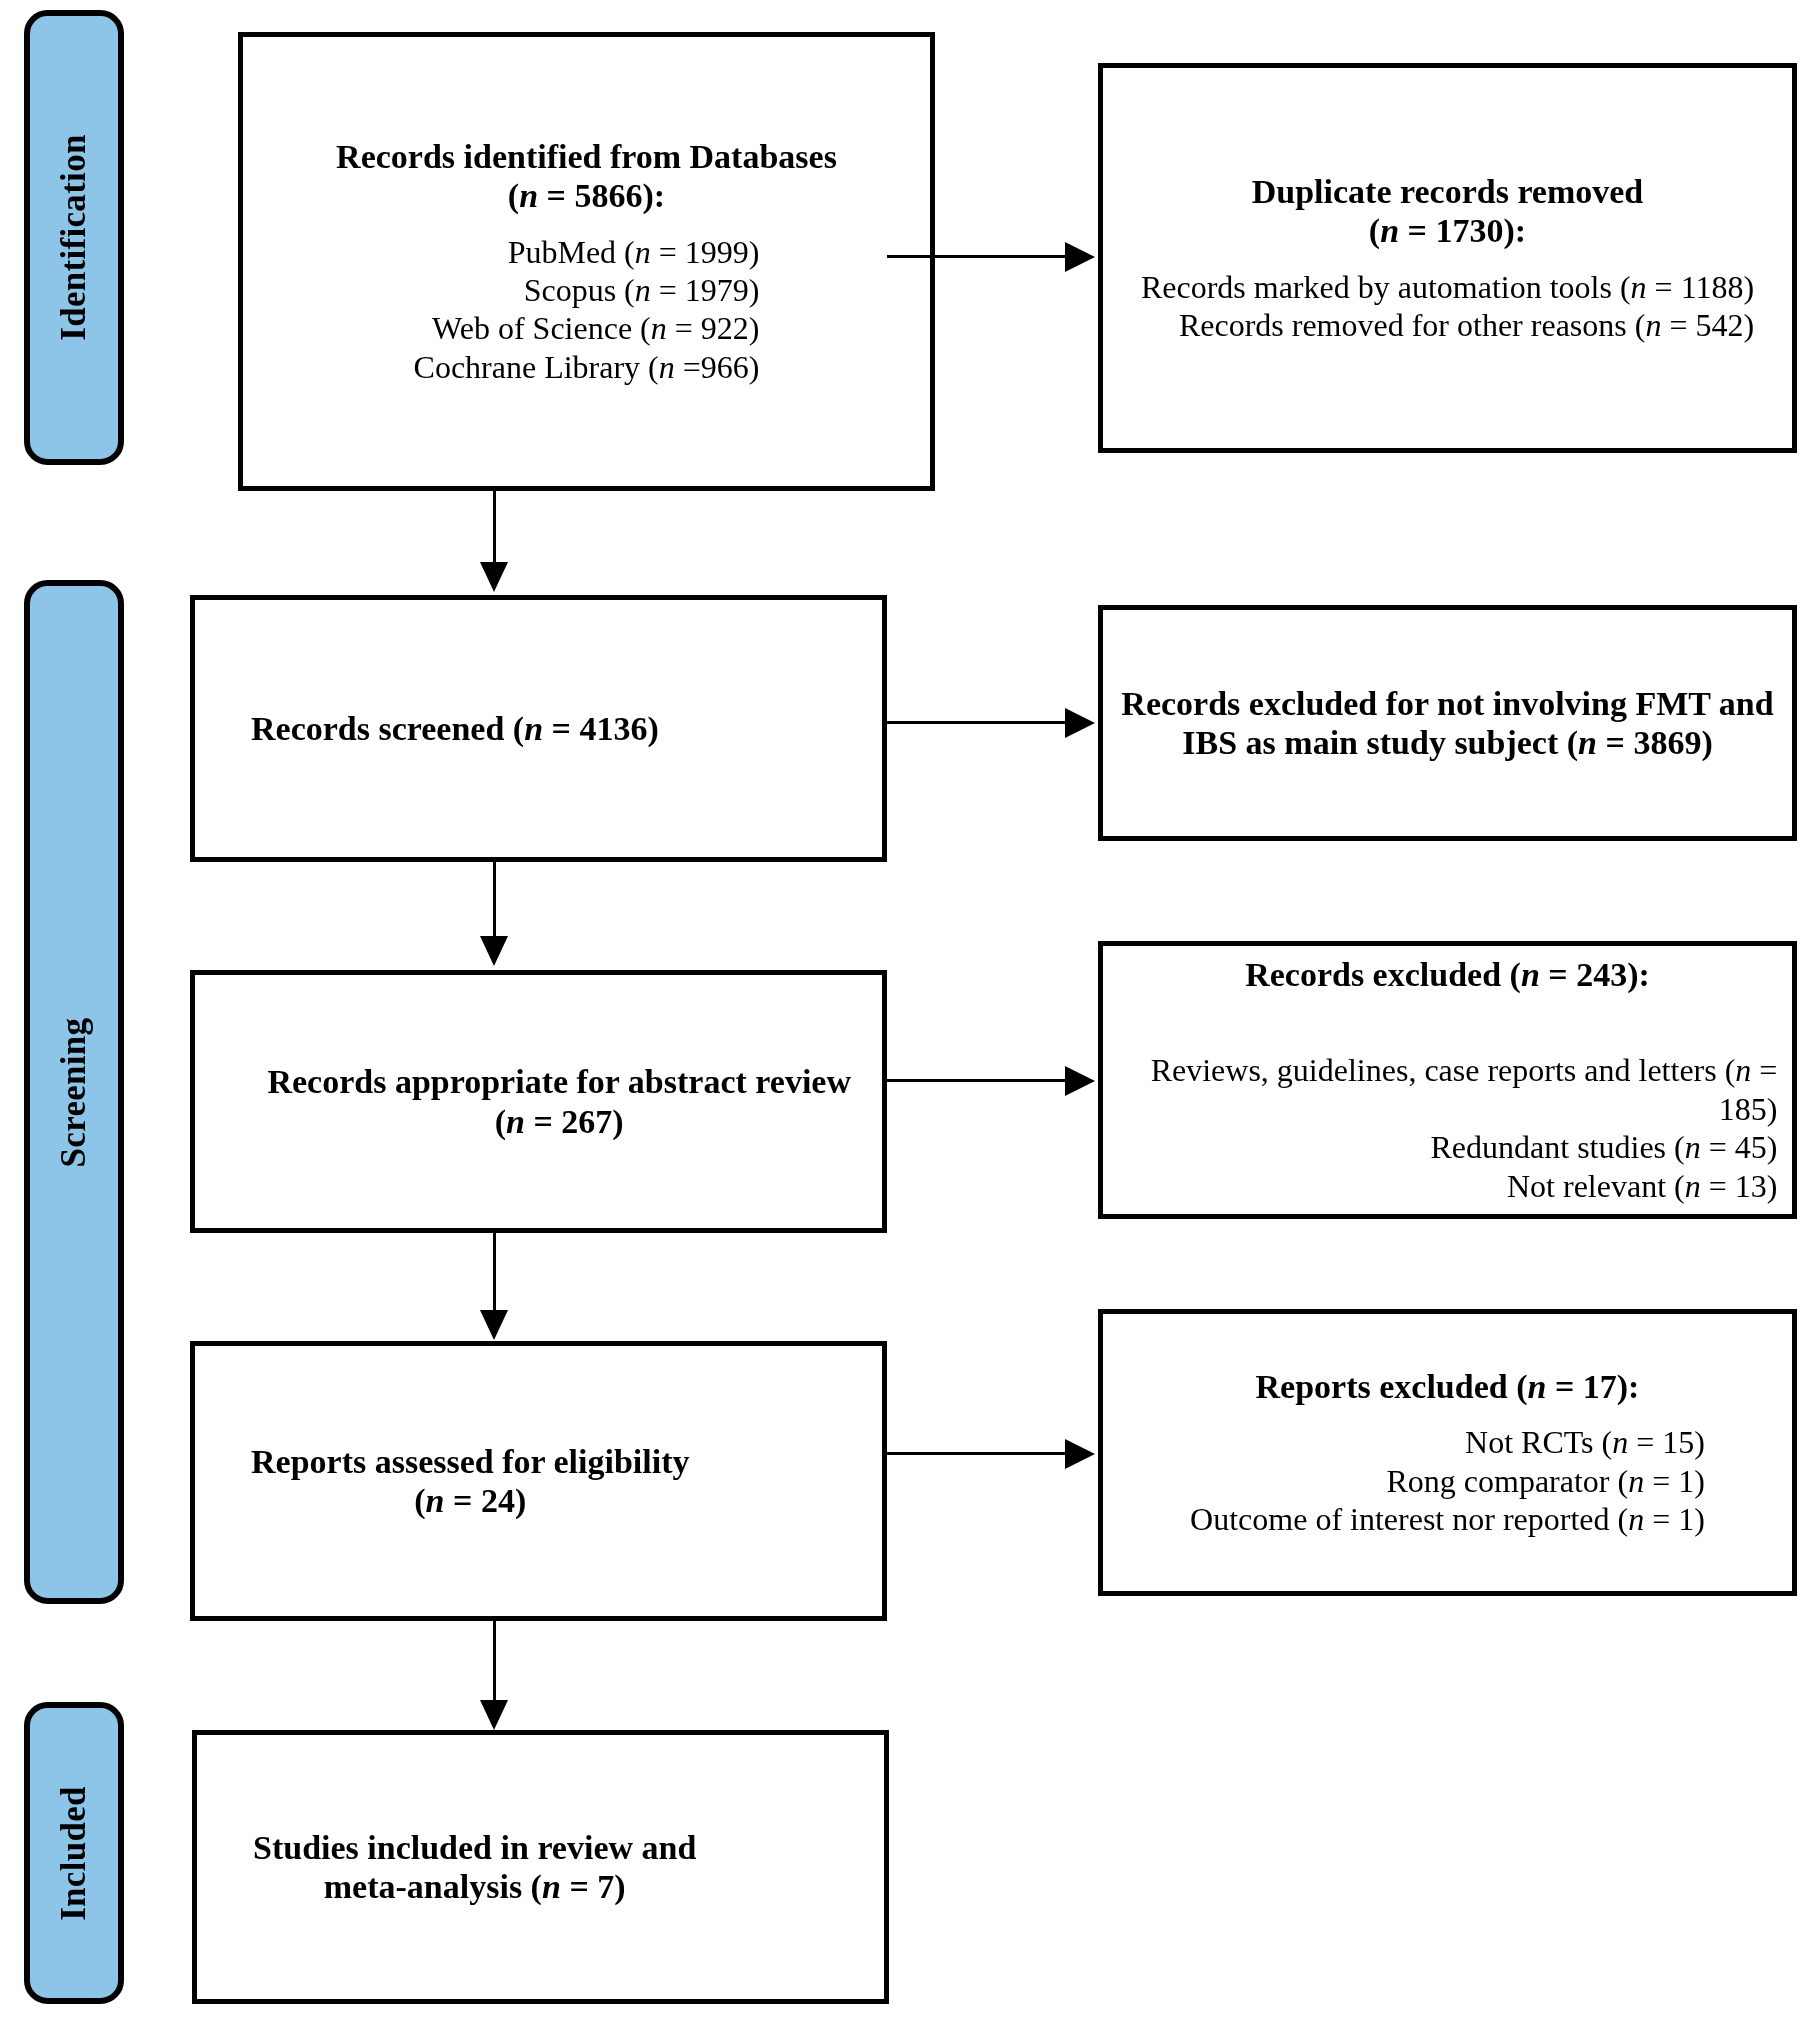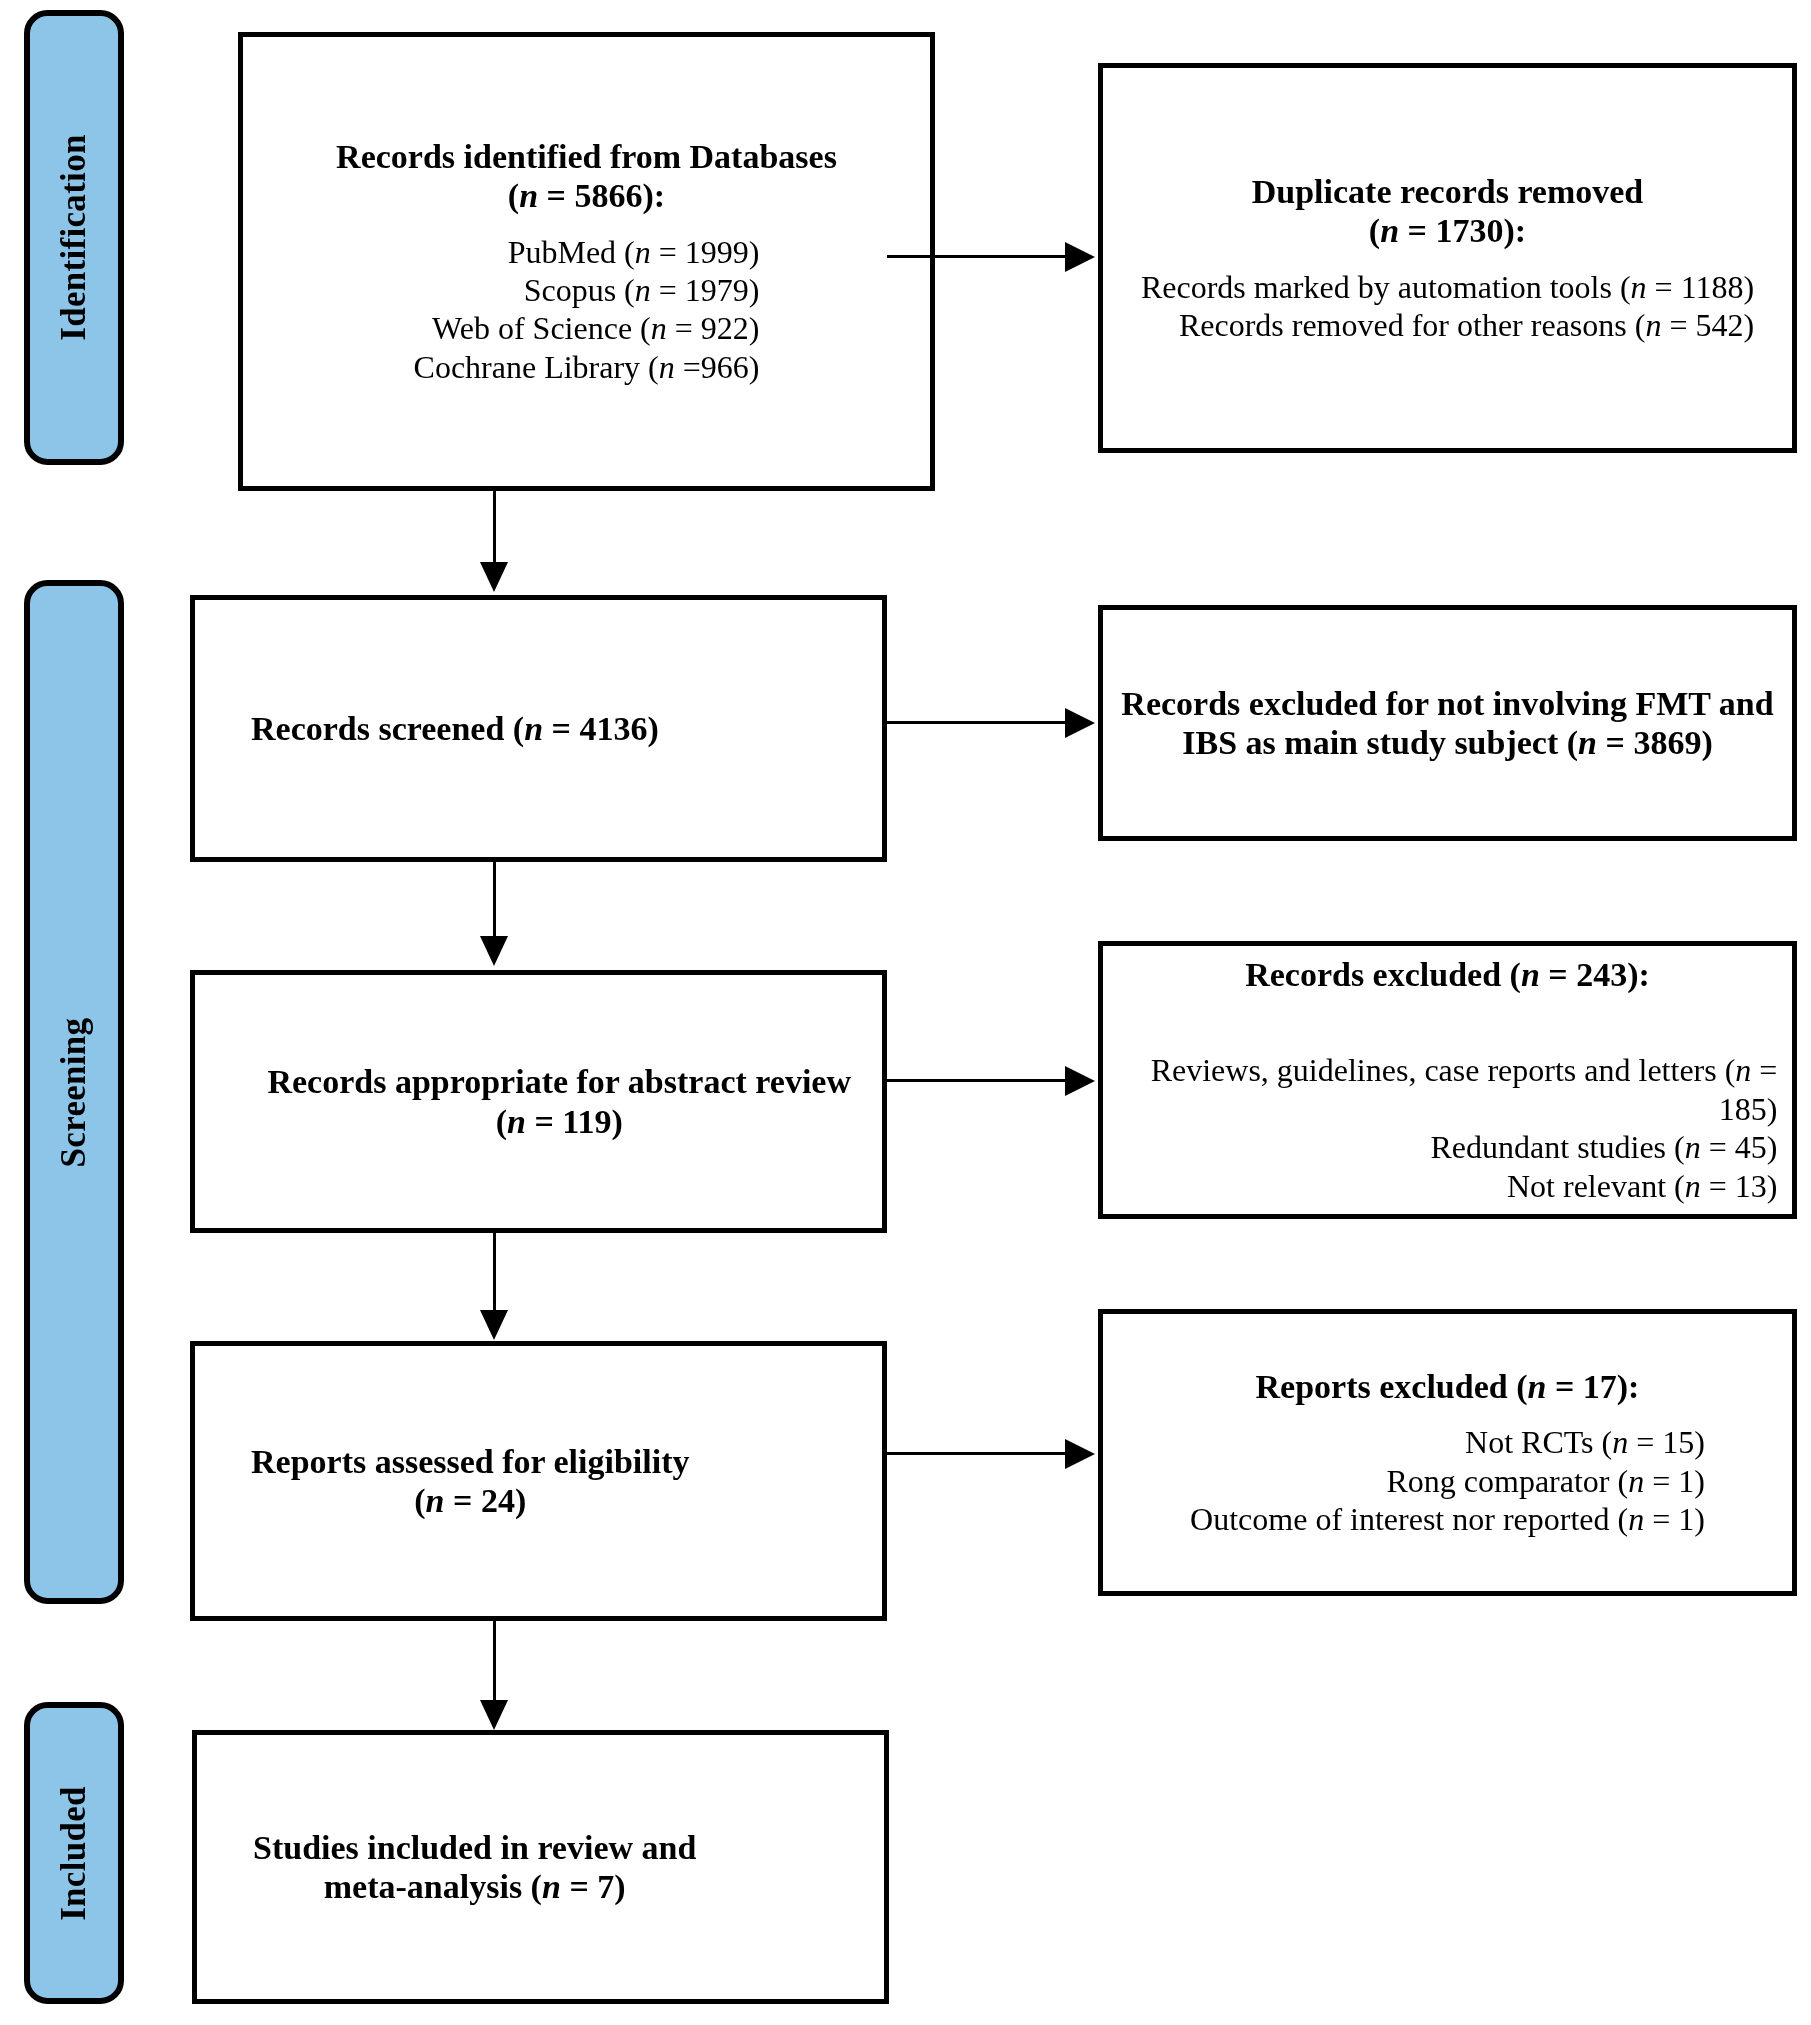--- a/index.html
+++ b/index.html
@@ -159,21 +159,21 @@
   </div>
 
   <div class="h-line" style="left:887px; top:721px; width:180px;"></div>
   <div class="arrow-right" style="left:1065px; top:708px;"></div>
 
   <div class="v-line" style="left:493px; top:862px; width:3.4px; height:76px;"></div>
   <div class="arrow-down" style="left:480px; top:936px;"></div>
 
   <div class="flow-box align-left pad-left-big" style="left:190px; top:970px; width:697px; height:263px;">
     <div class="ttl">
-      <span>Records appropriate for abstract review (</span><span class="ital">n</span><span> = 119)</span>
+      <span>Records appropriate for abstract review (</span><span class="ital">n</span><span> = 267)</span>
     </div>
   </div>
 
   <div class="flow-box" style="left:1098px; top:941px; width:699px; height:278px;gap:20px;">
     <div class="ttl">
       <span>Records excluded (</span><span class="ital">n</span><span> = 243):</span>
     </div>
     <div class="gap-sm"></div>
     <div class="sub">
       <div><span>Reviews, guidelines, case reports and letters (</span><span class="ital">n</span><span> = 185)</span></div>

